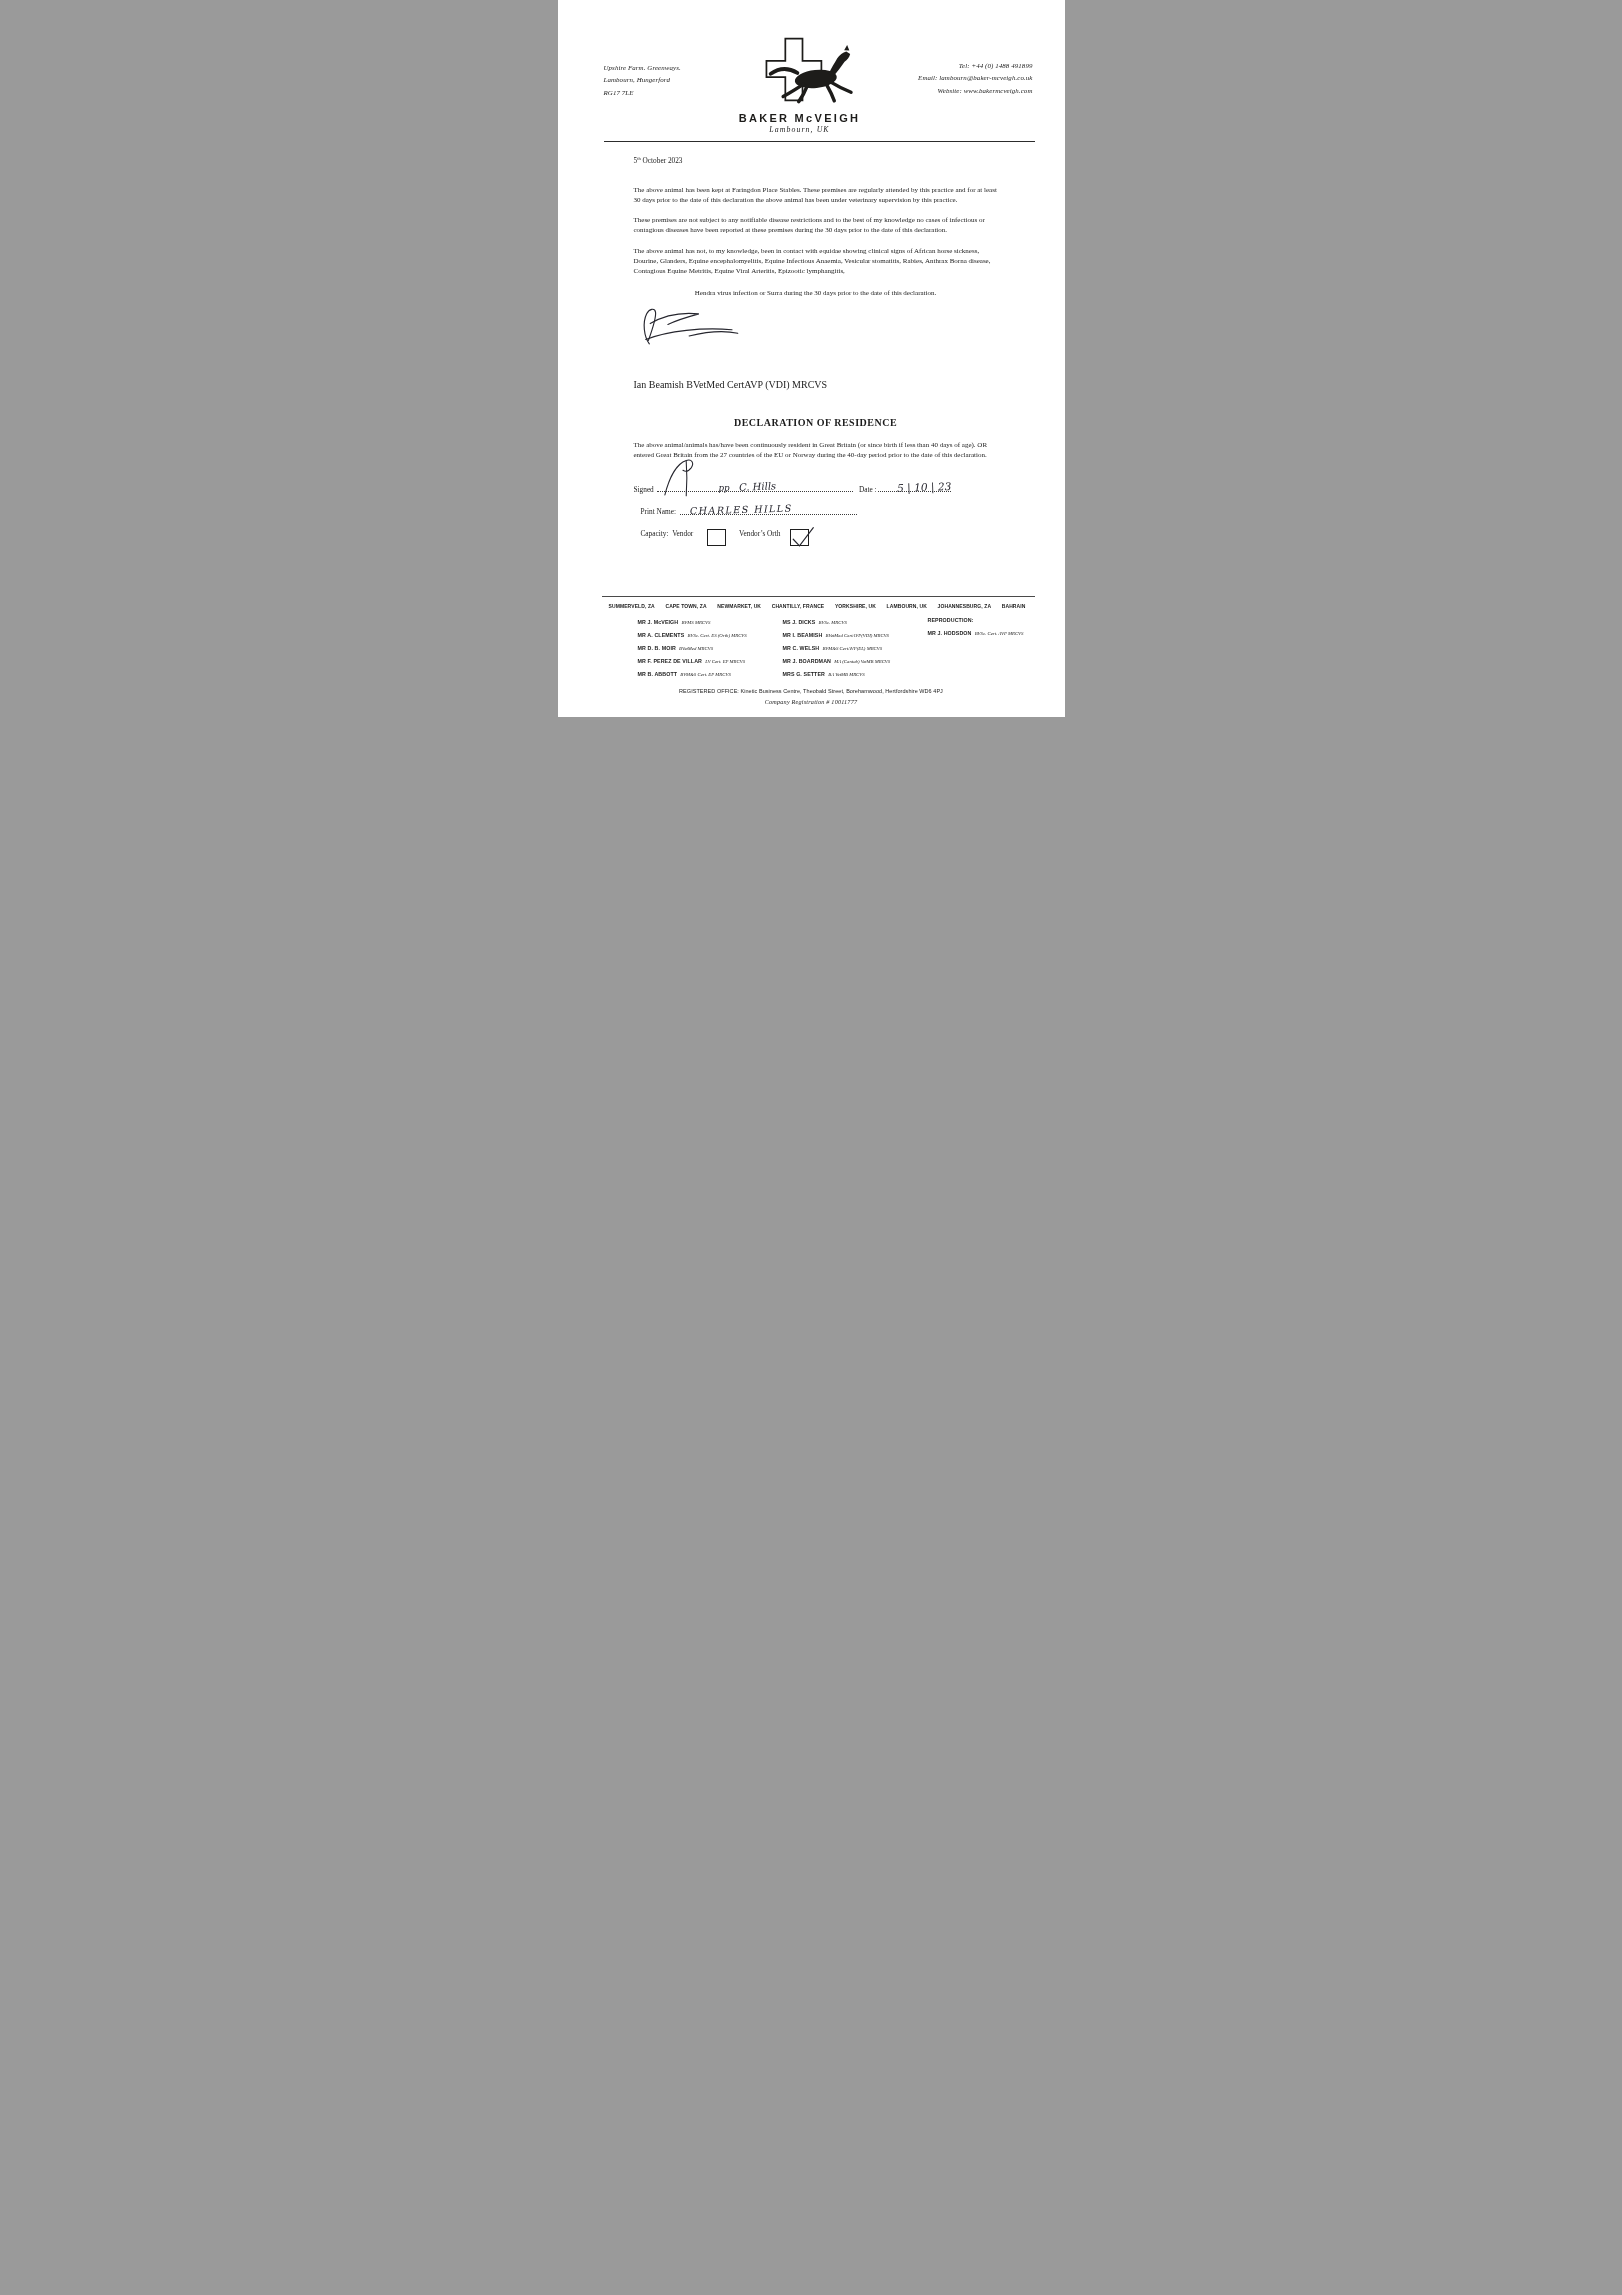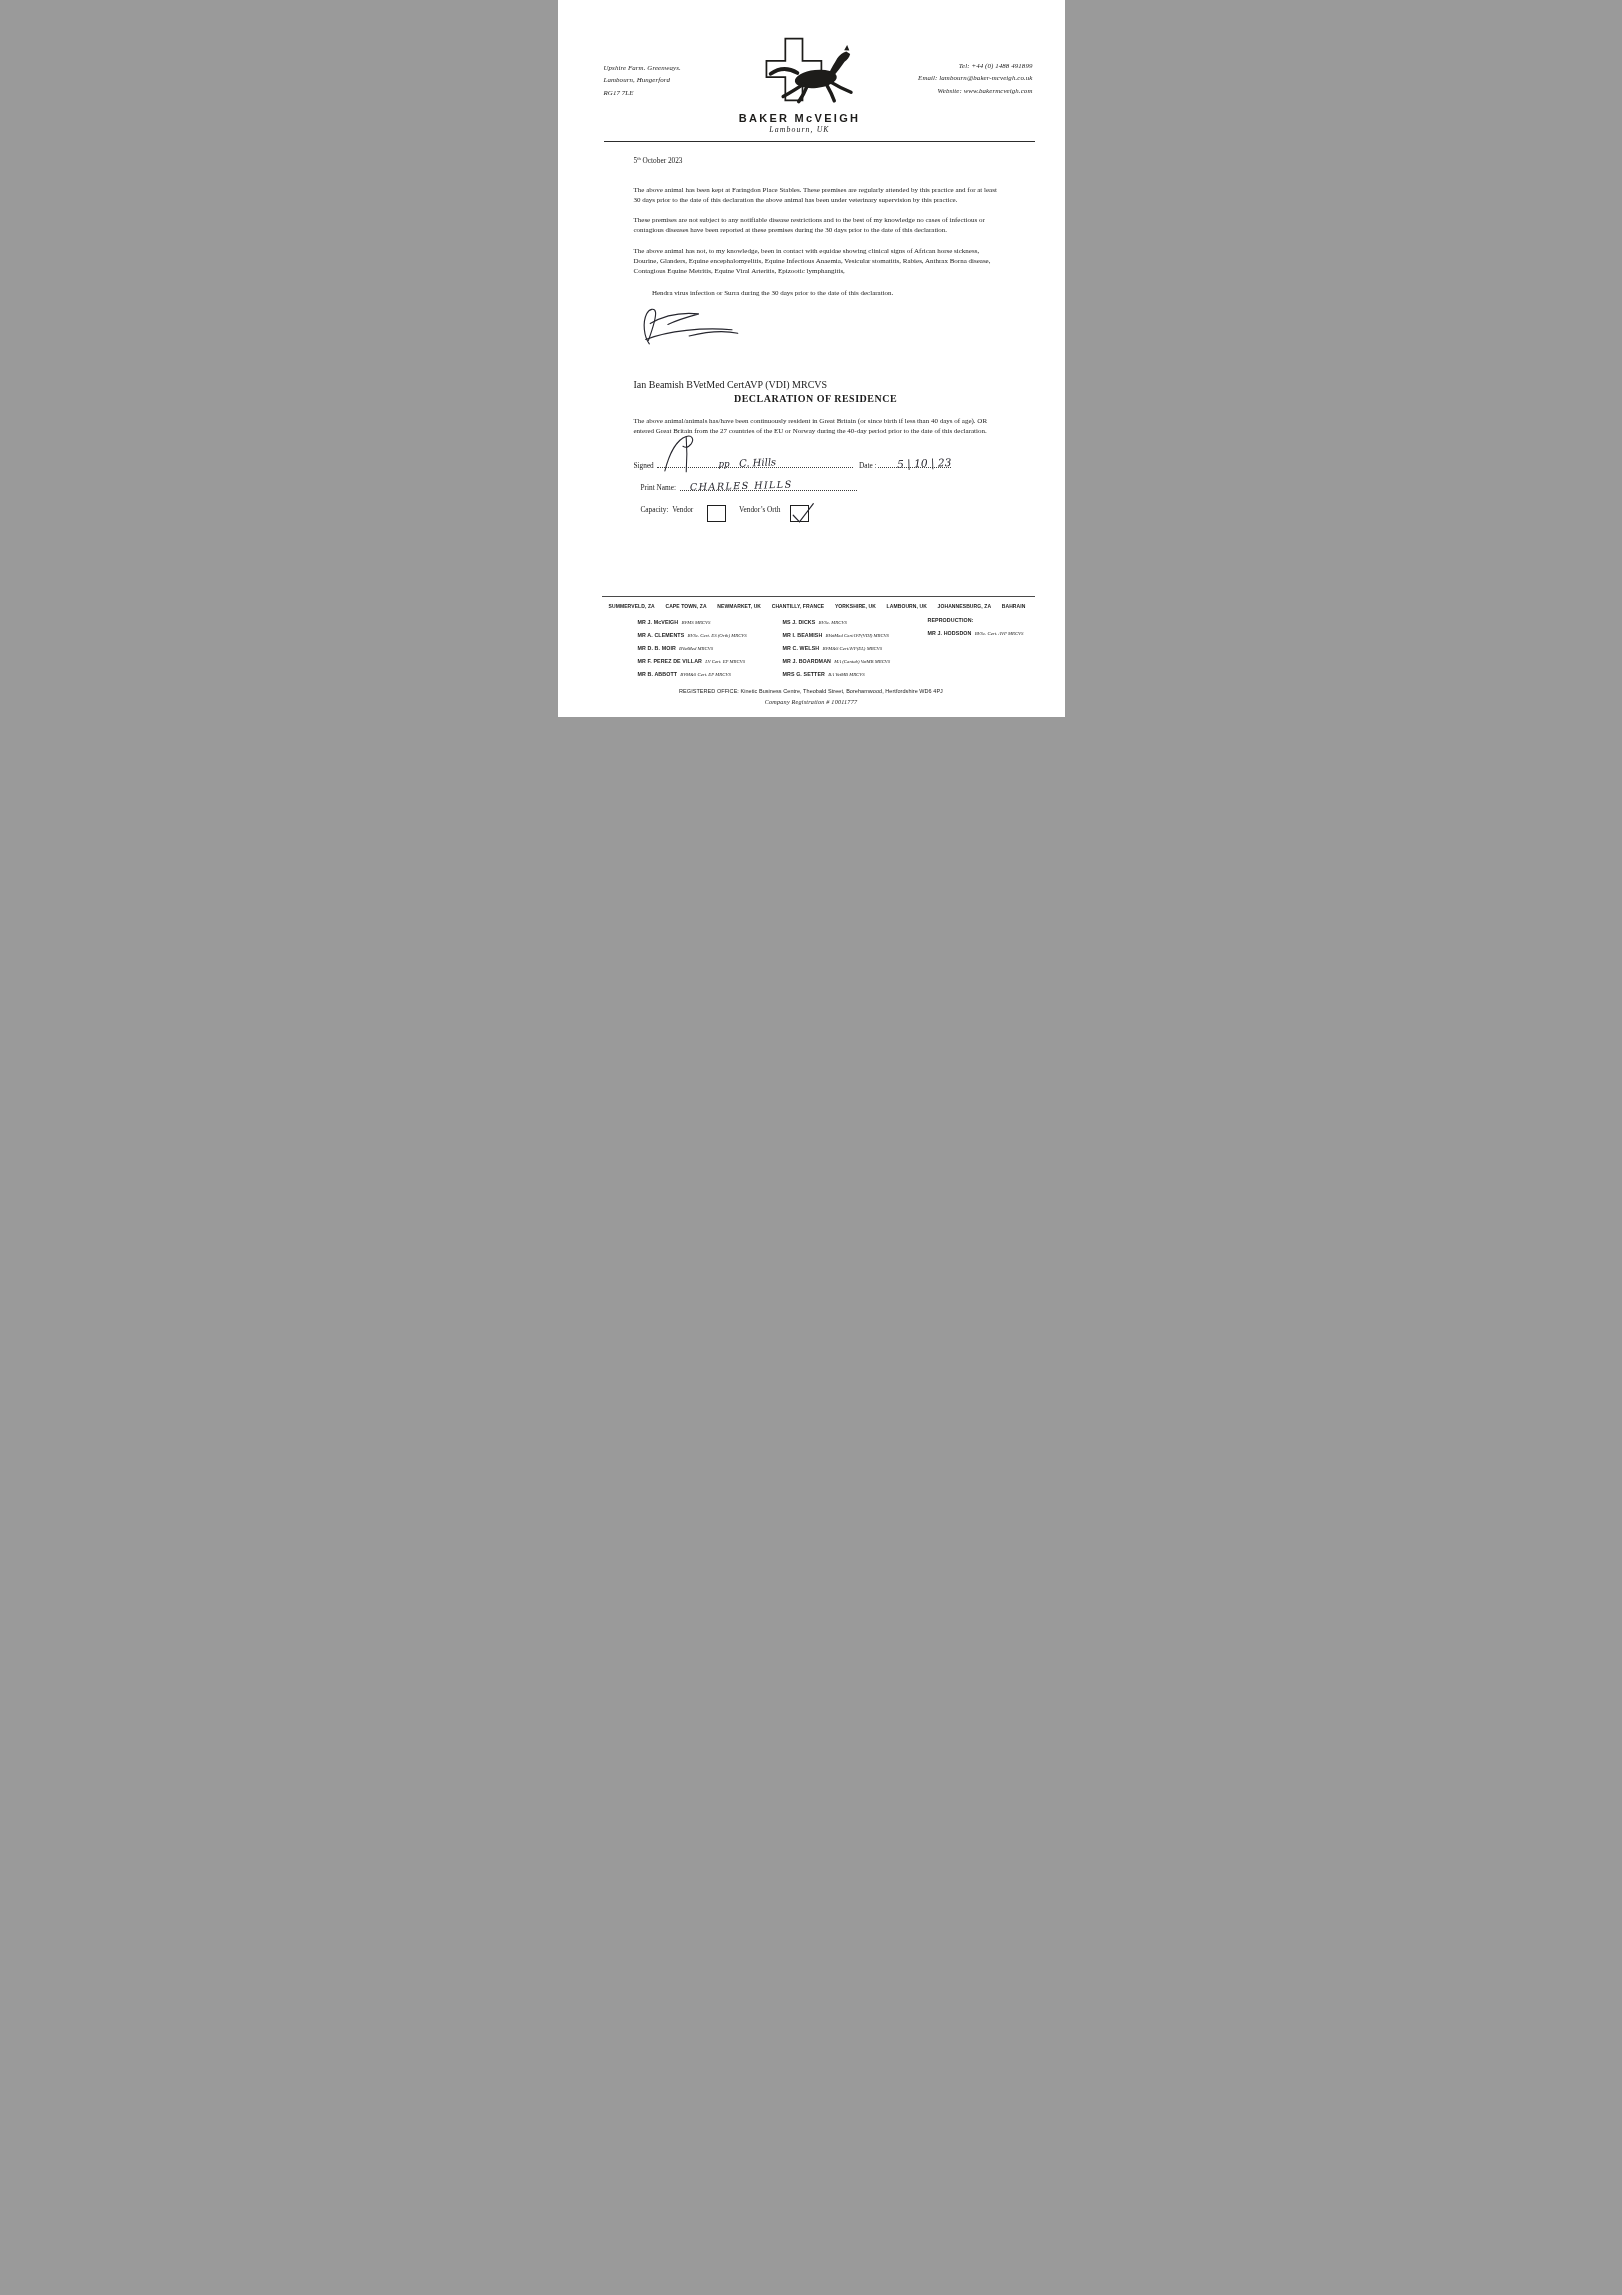--- a/index.html
+++ b/index.html
@@ -25,27 +25,27 @@
 
   
   .content { padding:0 67px 0 76px; }
   .date-line { margin-top:13.8px; font-size:7.3px; }
   .date-line sup { font-size:4.6px; }
 
   .title-block { text-align:center; margin-top:10px; font-weight:bold; font-size:12px; line-height:1.24; letter-spacing:0.5px; }
   .title-block div { white-space:nowrap; }
 
   .para { margin-top:11px; font-size:7px; line-height:1.42; }
-  .para-tail { font-size:7px; line-height:1.42; padding:0 18.4px; }
+  .para-tail { text-align:center; font-size:7px; line-height:1.42; padding:0 18.4px; }
 
   .signature-main { display:block; margin:6.4px 0 0 2.8px; }
 
   .vet-name { margin-top:32px; font-size:10px; }
 
-  .residence-title { text-align:center; font-weight:bold; font-size:10px; letter-spacing:0.5px; margin-top:3px; }
+  .residence-title { text-align:center; font-weight:bold; font-size:10px; letter-spacing:0.5px; margin-top:27px; }
 
   
   .sign-row { position:relative; display:flex; align-items:baseline; margin-top:24px; font-size:7.3px; }
   .print-row, .capacity-row { position:relative; display:flex; align-items:flex-start; margin-top:13px; font-size:7.3px;padding-left:7px; }
   .dots { display:inline-block; height:6.9px; border-bottom:1px dotted #3c3c3c; }
   .hand { font-family:"DejaVu Serif", serif; font-style:italic; color:#26262e; position:absolute; white-space:nowrap; }
   .checkbox { display:inline-block; width:19px; height:16.5px; border:1.1px solid #1f1f1f; position:relative; background:#fff; }
   .tick-svg { position:absolute; left:0; top:-5px; }
 
   

